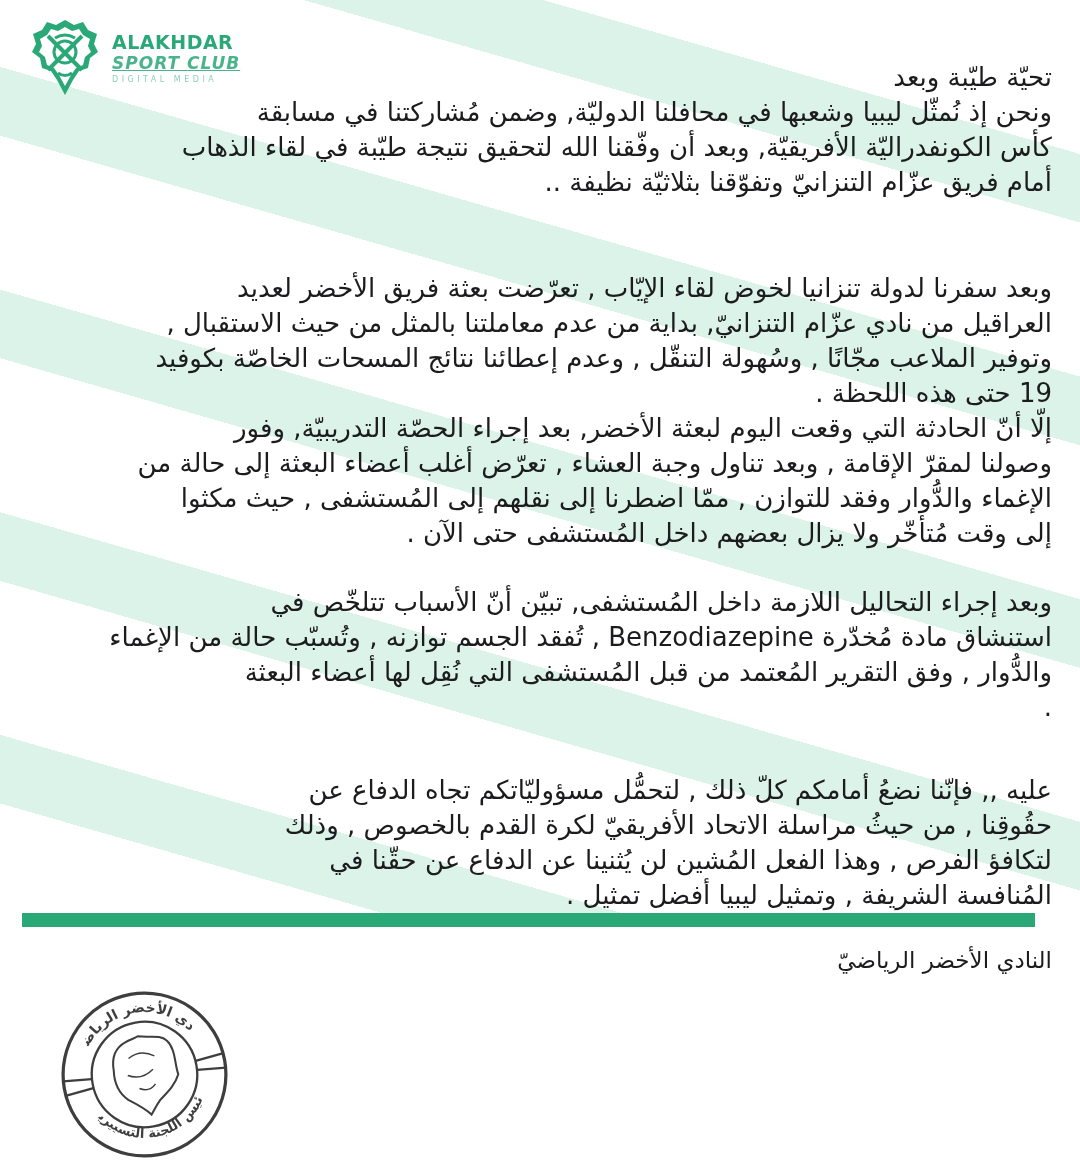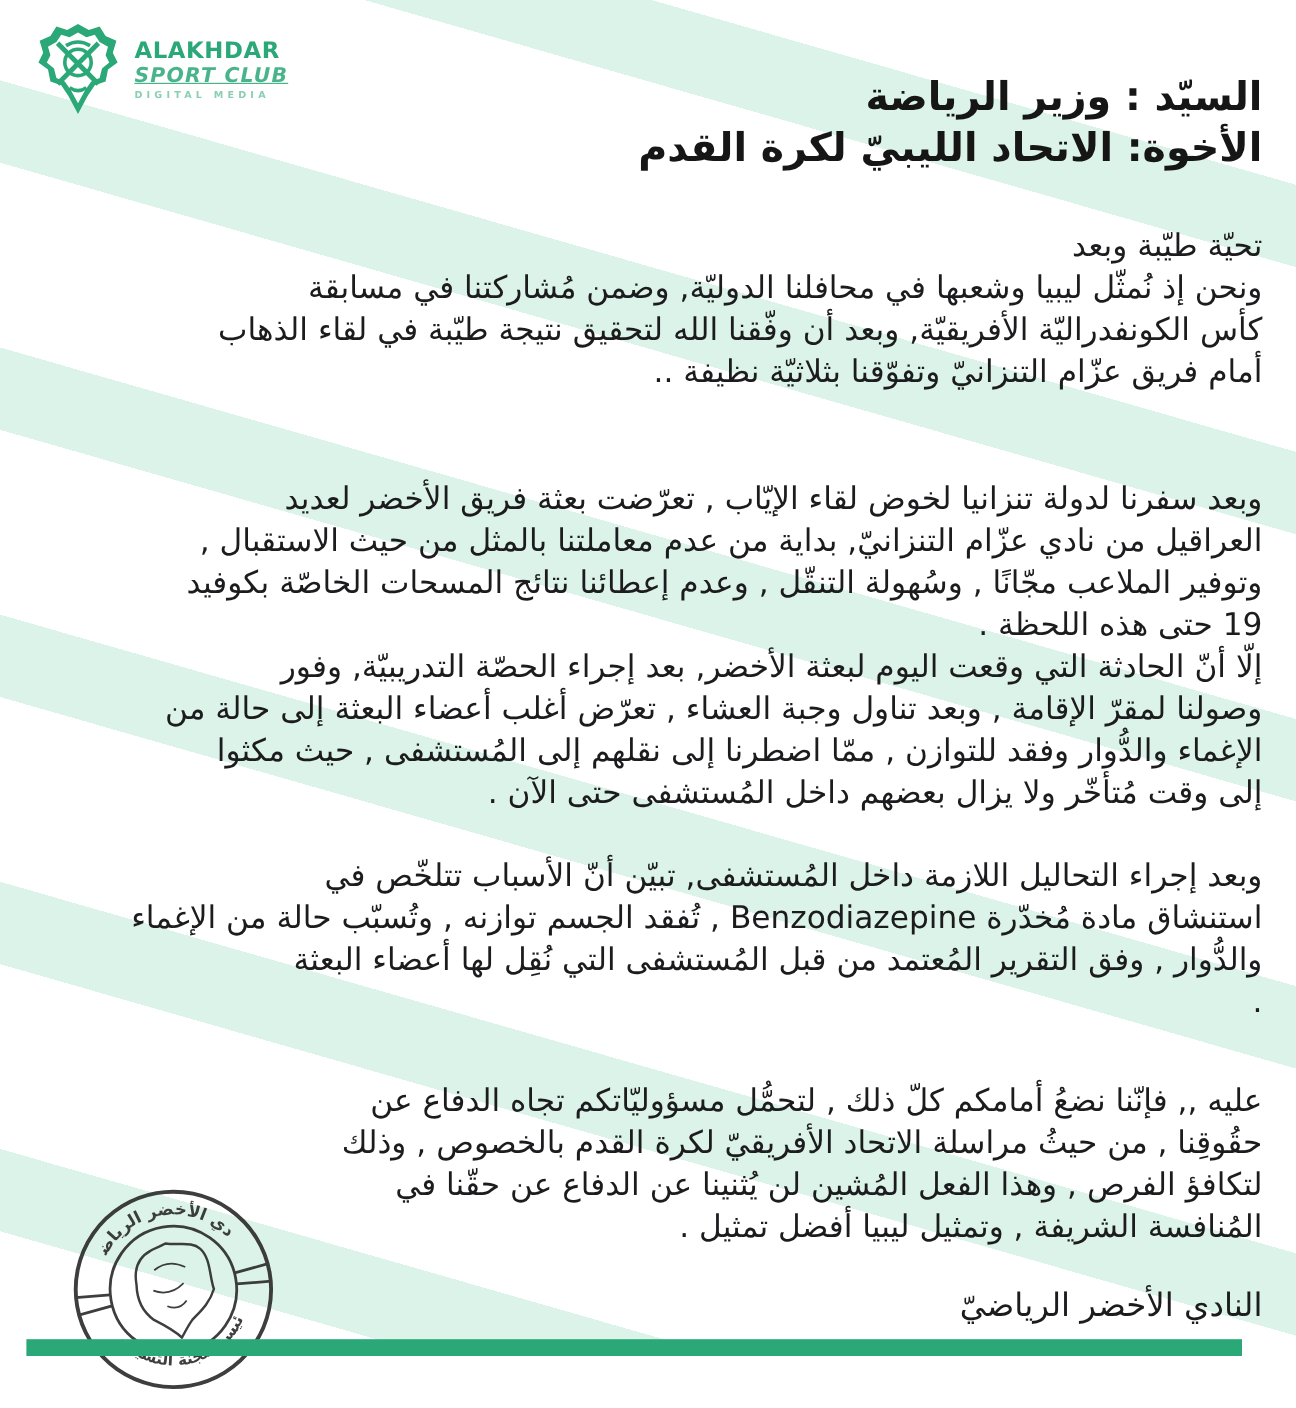--- a/index.html
+++ b/index.html
@@ -4,54 +4,54 @@
 <style>
   html,body{margin:0;padding:0;}
   body{
     width:1080px;height:1173px;
     font-family:"DejaVu Sans",sans-serif;
     background:#fff;
     overflow:hidden;
   }
   .page{
     position:relative;
-    width:1080px;height:1130px;
+    width:1080px;height:927px;
     background:
       repeating-linear-gradient(196deg,
         rgba(216,240,228,0) 0px, rgba(216,240,228,0) 148px,
         #dcf3e9 148px, #dcf3e9 214px);
   }
 
   
   .logo{
     position:absolute; top:18px; left:28px;
     display:flex; align-items:center; gap:10px;
   }
   .crest{ width:74px; height:80px; }
   .wordmark{ display:flex; flex-direction:column; line-height:1; color:var(--green,#2aa878); }
   .wm1{ font-size:19px; font-weight:bold; letter-spacing:.5px; }
   .wm2{ font-size:17px; font-style:italic; font-weight:bold; opacity:.85; margin-top:3px; letter-spacing:1px;text-decoration:underline;}
-  .wm3{ font-size:8px; letter-spacing:3.5px; margin-top:4px; opacity:.55; font-weight:bold;}
+  .wm3{ font-size:8px; letter-spacing:3.5px; margin-top:4px; opacity:.55; font-weight:normal;}
 
   
   .letter{
     position:absolute; top:60px; right:28px; left:28px;
     direction:rtl; text-align:right; color:#1c1c1e;
   }
   .lines{ white-space:pre-line; }
   .recipients{
     font-size:33px; font-weight:bold; line-height:42px;
     margin-bottom:44px; color:#161617;
   }
   .para{ font-size:26px; line-height:35px; font-weight:normal; }
   .p1{ margin-bottom:71px; }
   .p2{ margin-bottom:34px; }
   .p3{ margin-bottom:48px;margin-top:28px; }
   .p4{ margin-bottom:30px; }
-  .signature{ font-size:27px; line-height:35px;text-align:right; }
+  .signature{ font-size:23px; line-height:35px;text-align:right; }
 
   
   .stamp{
     position:absolute; left:52px; top:982px;
     width:185px; height:185px;
     transform:rotate(-10deg);
     opacity:.92;
   }
 
   
@@ -76,22 +76,20 @@
       <path d="M30 55 Q37 60 44 55" stroke="#2aa878" stroke-width="3" fill="none"></path>
     </svg>
     <div class="wordmark">
       <span class="wm1">ALAKHDAR</span>
       <span class="wm2">SPORT CLUB</span>
       <span class="wm3">DIGITAL MEDIA</span>
     </div>
   </div>
 
   <div class="letter">
-    <div class="recipients lines">السيّد : وزير الرياضة
-الأخوة: الاتحاد الليبيّ لكرة القدم</div>
     <div class="para p1 lines">تحيّة طيّبة وبعد
 ونحن إذ نُمثّل ليبيا وشعبها في محافلنا الدوليّة, وضمن مُشاركتنا في مسابقة
 كأس الكونفدراليّة الأفريقيّة,  وبعد أن وفّقنا الله لتحقيق نتيجة طيّبة في لقاء الذهاب
 أمام فريق عزّام التنزانيّ وتفوّقنا بثلاثيّة نظيفة ..</div>
     <div class="para p2 lines">وبعد سفرنا لدولة تنزانيا لخوض لقاء الإيّاب , تعرّضت بعثة فريق الأخضر لعديد
 العراقيل من نادي عزّام التنزانيّ, بداية من عدم معاملتنا بالمثل من حيث الاستقبال ,
 وتوفير الملاعب مجّانًا , وسُهولة التنقّل , وعدم إعطائنا نتائج المسحات الخاصّة بكوفيد
 19 حتى هذه اللحظة .
 إلّا أنّ الحادثة التي وقعت اليوم لبعثة الأخضر, بعد إجراء الحصّة التدريبيّة, وفور
 وصولنا لمقرّ الإقامة , وبعد تناول وجبة العشاء , تعرّض أغلب أعضاء البعثة إلى حالة من

